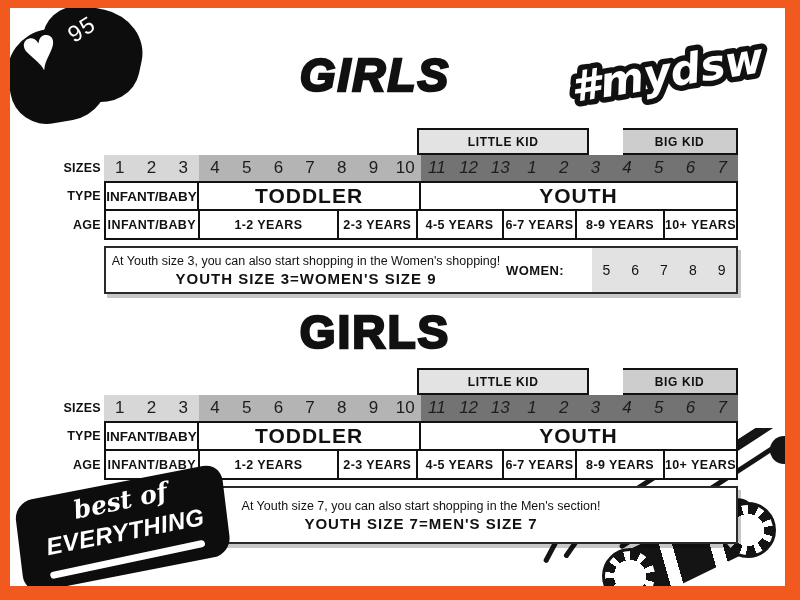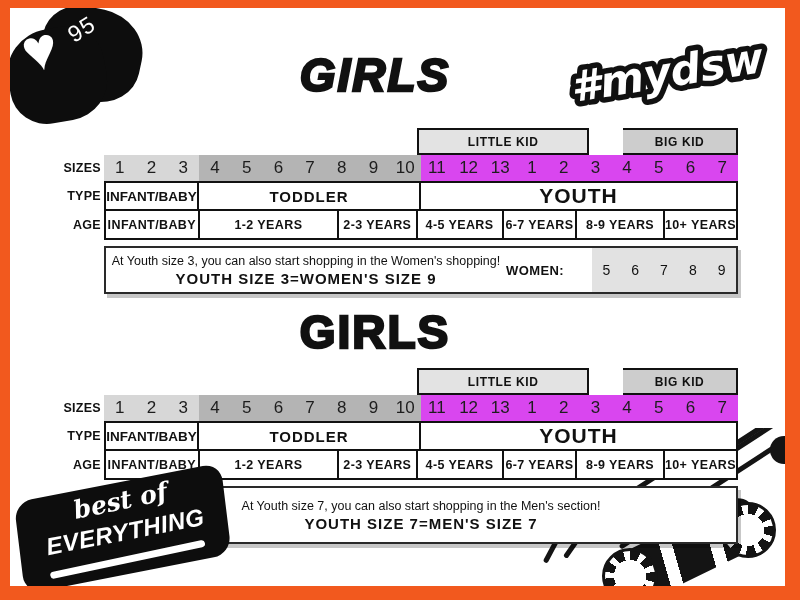--- a/index.html
+++ b/index.html
@@ -38,31 +38,31 @@
     font-weight:bold;font-size:12px;letter-spacing:.6px;color:#111;
   }
   .little-kid{width:190px;background:#e3e3e3;}
   .big-kid{width:127px;background:#cdcdcd;border-left:none;}
   
   .sizes-row{height:26px;}
   .sz-cells{flex:1;display:flex;}
   .sz{flex:1;display:flex;align-items:center;justify-content:center;font-size:17px;color:#1d1d1d;}
   .sg1{background:#d7d7d7;}
   .sg2{background:#b4b4b4;}
-  .sg3{background:#d946ef;}
+  .sg3{background:#737373;font-style:italic;}
   
   .type-row{height:30px;}
   .type-cells{flex:1;display:flex;}
   .tc{
     box-sizing:border-box;border:2px solid #111;background:#fff;display:flex;align-items:center;justify-content:center;
     font-weight:bold;color:#111;
   }
   .tc + .tc{border-left:none;}
   .tc-infant{width:95px;font-size:13.5px;}
-  .tc-toddler{width:222px;font-size:15px;letter-spacing:1px;}
+  .tc-toddler{width:222px;font-size:21px;letter-spacing:1px;}
   .tc-youth{flex:1;font-size:21px;letter-spacing:1px;}
   
   .age-row{height:31px;margin-top:-2px;}
   .age-cells{flex:1;display:flex;}
   .ac{
     box-sizing:border-box;border:2px solid #111;background:#fff;display:flex;align-items:center;justify-content:center;
     font-weight:bold;font-size:12.5px;letter-spacing:.4px;color:#111;white-space:nowrap;
   }
   .ac + .ac{border-left:none;}
   .a1{flex:6;}.a2{flex:9;}.a3{flex:5;}.a4{flex:5.5;}.a5{flex:4.7;}.a6{flex:5.6;}.a7{flex:4.2;}

